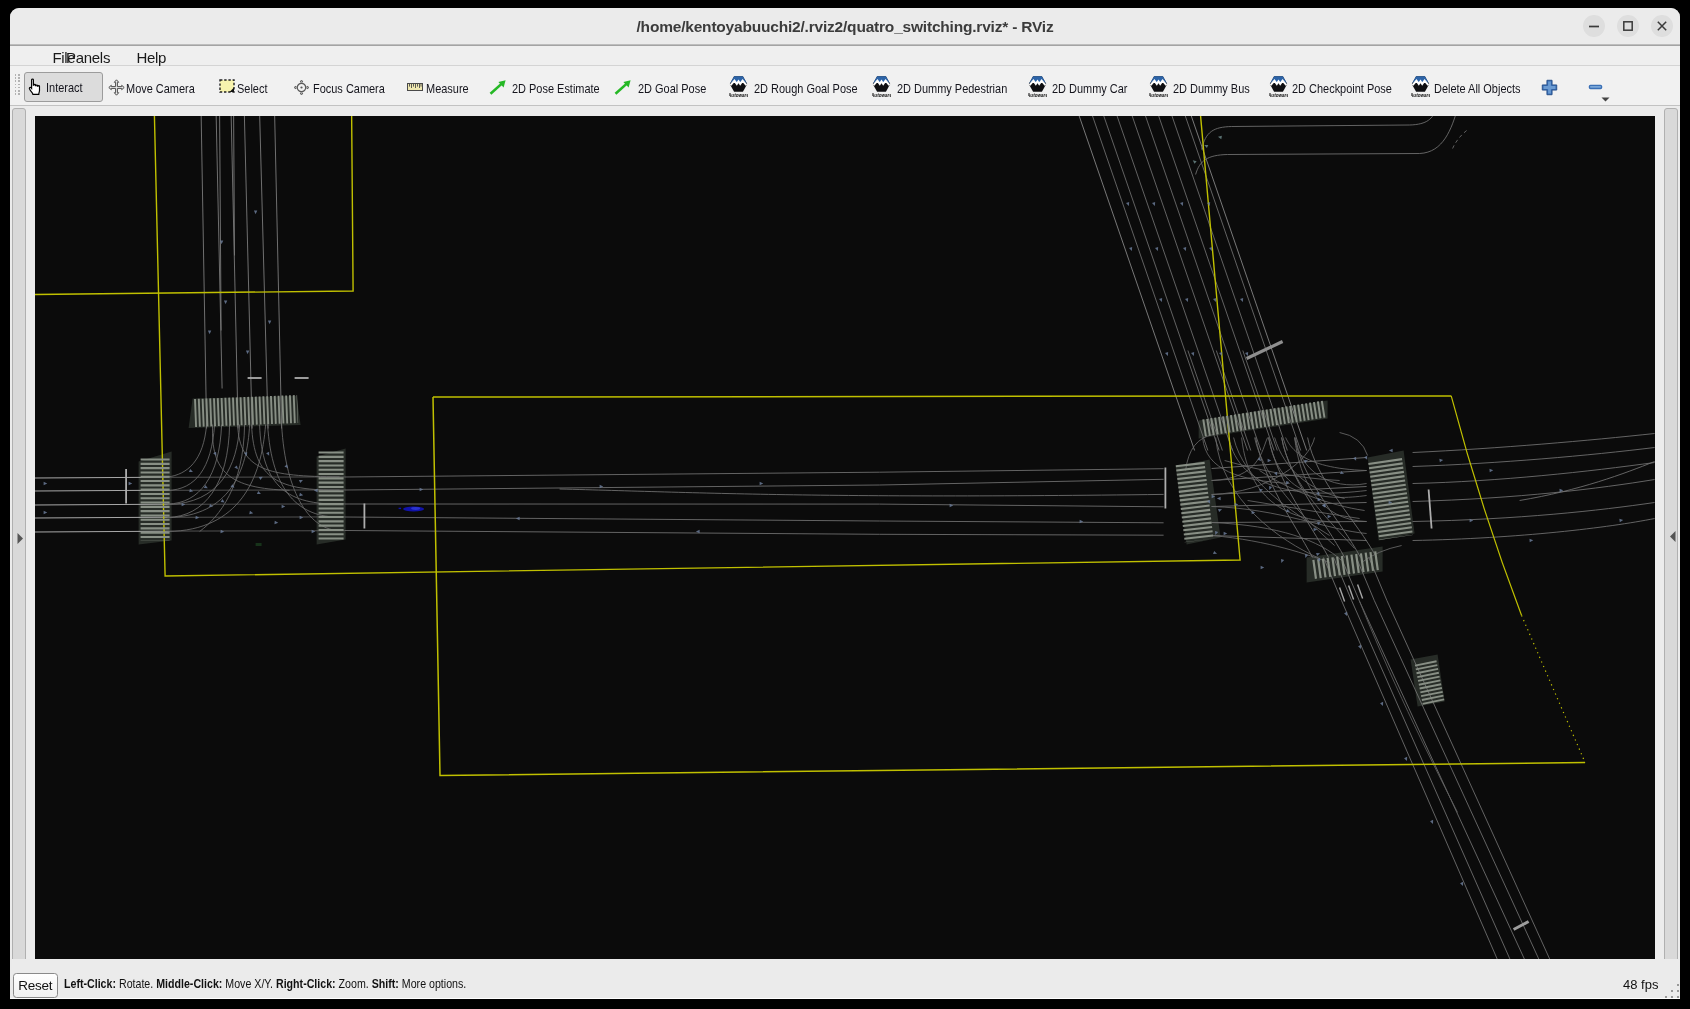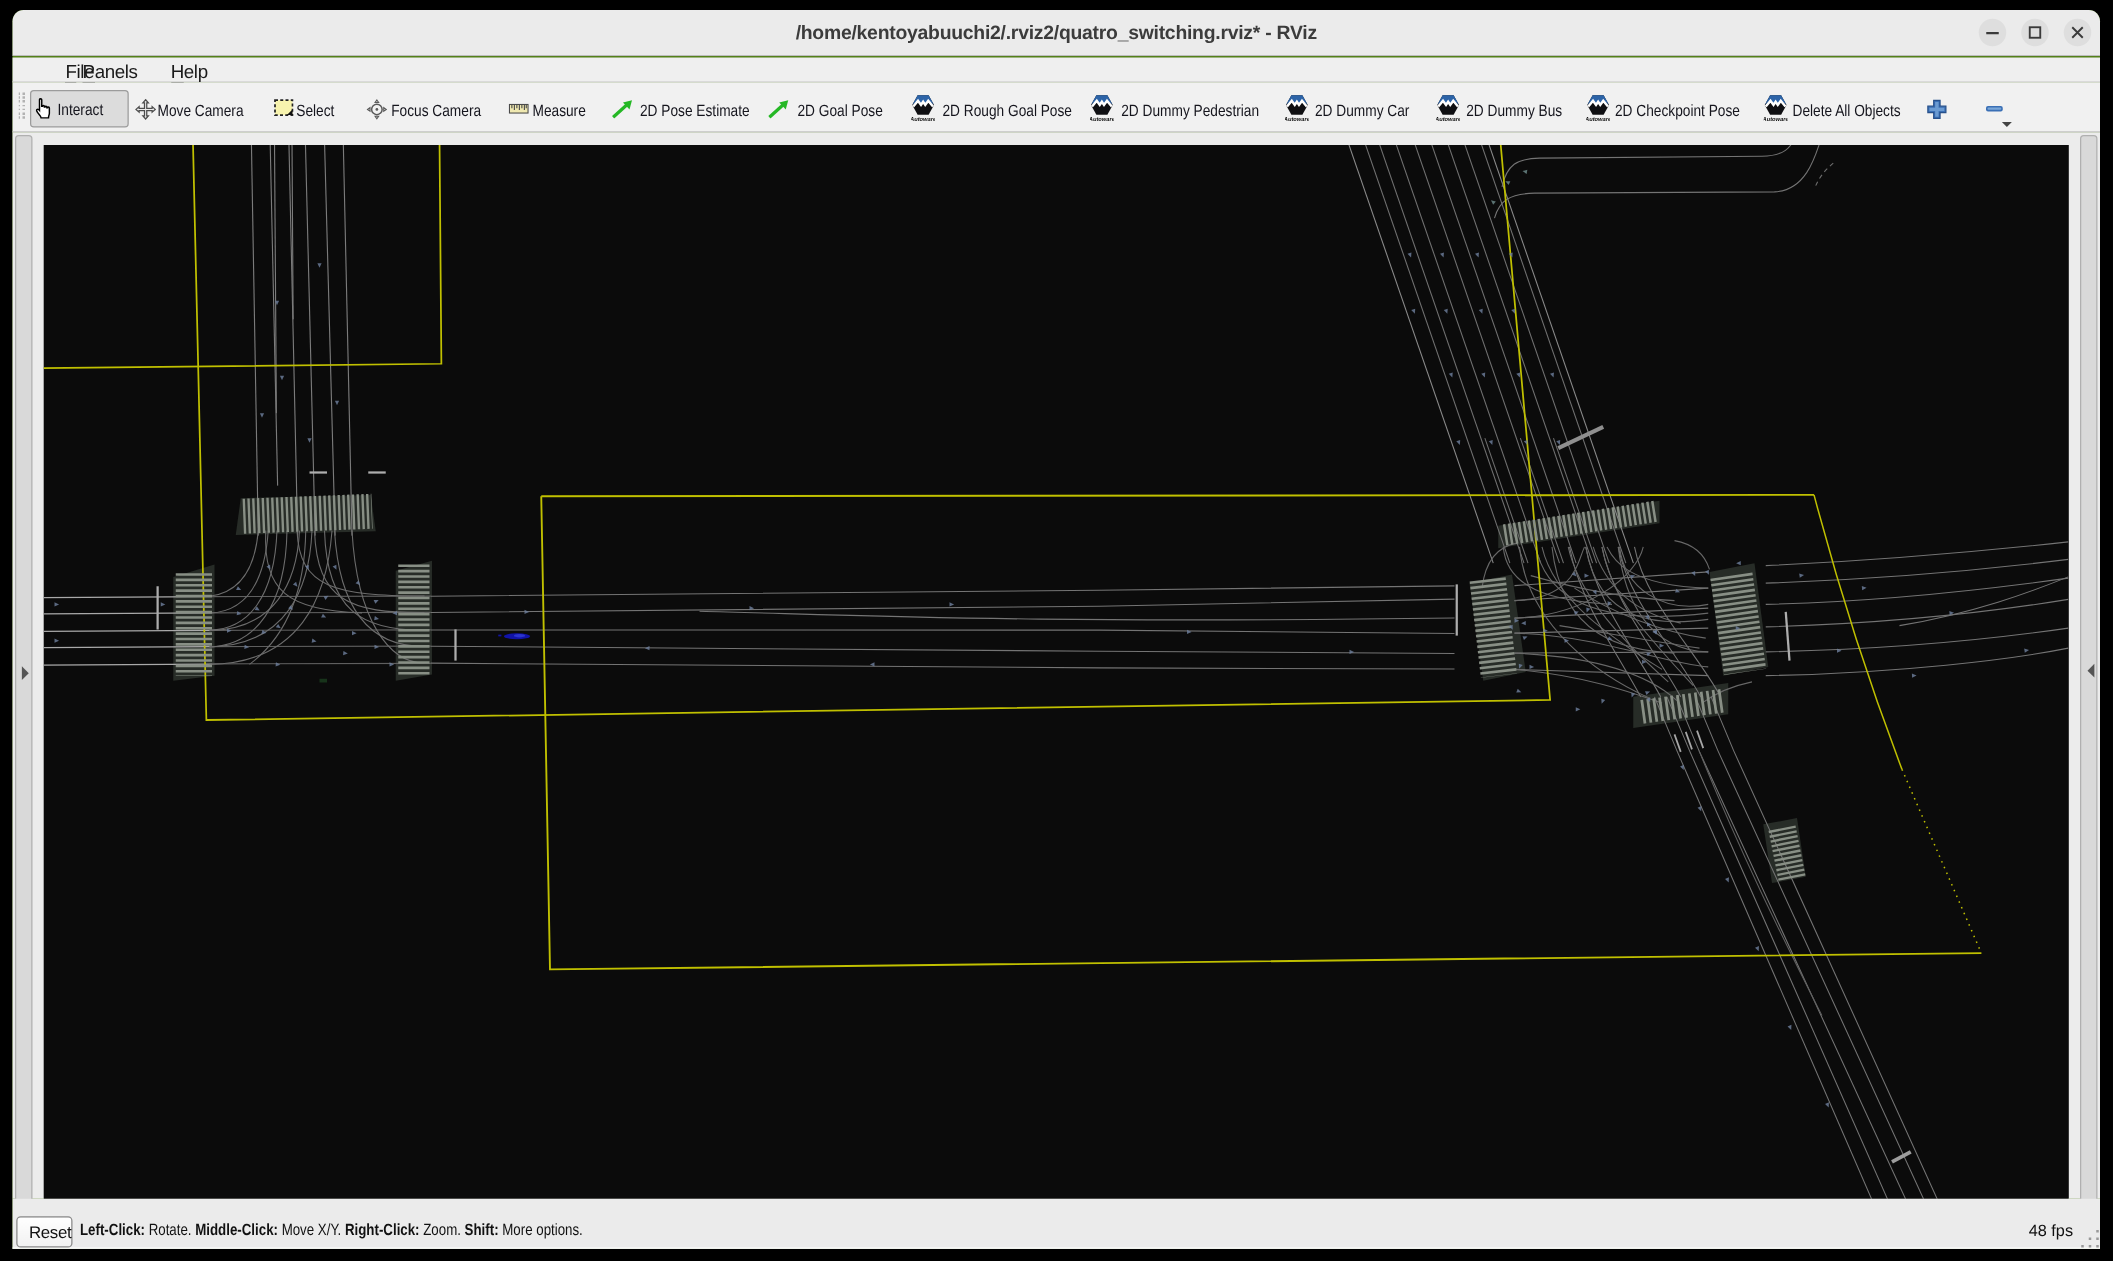--- a/index.html
+++ b/index.html
@@ -1,35 +1,35 @@
 <!DOCTYPE html>
 <html><head><meta charset="utf-8"><style>
 * { margin:0; padding:0; box-sizing:border-box; }
 html,body { width:1690px; height:1009px; background:#000; font-family:"Liberation Sans",sans-serif; overflow:hidden; }
-#win { position:absolute; left:10px; top:8px; width:1670px; height:991px; background:#4d7c0f; border-radius:9px 9px 0 0; }
+#win { position:absolute; left:10px; top:8px; width:1670px; height:991px; background:#a3a3a3; border-radius:9px 9px 0 0; }
 #title { position:absolute; left:0; top:0; width:100%; height:36.5px; background:#ebebeb; border-radius:9px 9px 0 0; border-bottom:1px solid #bdbdbd; }
 #title .t { position:absolute; width:100%; text-align:center; top:9.5px; font-size:15.5px; font-weight:bold; color:#3c3c3c; letter-spacing:-0.2px; }
 .cbtn { position:absolute; top:7px; width:22px; height:22px; border-radius:11px; background:#dedede; }
 #menu { position:absolute; left:0; top:37.5px; width:100%; height:20.5px; background:#efefef; border-bottom:1px solid #d4d4d4; }
 .mitem { position:absolute; top:3px; font-size:15px; color:#1a1a1a; letter-spacing:-0.3px;margin-left:32px; }
 .mitem u { text-decoration:none; border-bottom:1.5px solid #111; padding-bottom:0.5px; }
 #tbar { position:absolute; left:0; top:58px; width:100%; height:39.5px; background:#f1f1f1; border-bottom:1px solid #c2c2c2; }
 .tbtn { position:absolute; left:13.7px; top:6.3px; width:79.8px; height:29.5px; background:#dcdcdc; border:1px solid #9c9c9c; border-radius:3px; }
 .ticon { position:absolute; top:13px; }
 .ticon svg { display:block; }
 .tlab { position:absolute; top:15.4px; font-size:13px; color:#15151d; white-space:nowrap; transform:scaleX(0.843); transform-origin:0 50%; }
 .tbtn .ticon { top:6px; }
 .tbtn .tlab { top:7.1px; }
 .thandle { position:absolute; left:0; top:0; width:13px; height:39px; }
 .thandle i { position:absolute; width:1.5px; height:1.5px; background:#b2b2b2; }
 #central { position:absolute; left:0; top:97.5px; width:100%; height:853.5px; background:#ececec; }
 #view3d { position:absolute; left:25.4px; top:10px; width:1619.6px; height:843.5px; background:#0b0b0b; }
 .sidetab { position:absolute; width:14px; background:#d9d9d9; border:1px solid #b0b0b0; border-radius:3px; }
 #status { position:absolute; left:0; top:951px; width:100%; height:40px; background:#ebebeb; border-bottom:1px solid #fff; }
-#reset { position:absolute; left:2.5px; top:13.5px; width:45.5px; height:25px; border:1px solid #8a8a8a; border-radius:3.5px; background:linear-gradient(#ffffff,#f1f1f1); font-size:13.5px; color:#111; text-align:right; line-height:23px; letter-spacing:-0.3px; }
+#reset { position:absolute; left:2.5px; top:13.5px; width:45.5px; height:25px; border:1px solid #8a8a8a; border-radius:3.5px; background:linear-gradient(#ffffff,#f1f1f1); font-size:13.5px; color:#111; text-align:center; line-height:23px; letter-spacing:-0.3px; }
 #help { position:absolute; left:54px; top:17.4px; font-size:13px; color:#111; transform:scaleX(0.818); transform-origin:0 50%; white-space:nowrap; }
 #fps { position:absolute; left:1613px; top:18px; font-size:13px; color:#111; }
 .gdot { position:absolute; width:2px; height:2px; background:#999; }
 i { display:block; }
 </style></head><body>
 <div id="win">
   <div id="title">
     <div class="t">/home/kentoyabuuchi2/.rviz2/quatro_switching.rviz* - RViz</div>
     <div class="cbtn" style="left:1573px"><svg width="22" height="22">
           <path d="M6,11.5 H16" stroke="#3a3a3a" stroke-width="1.7"></path>

